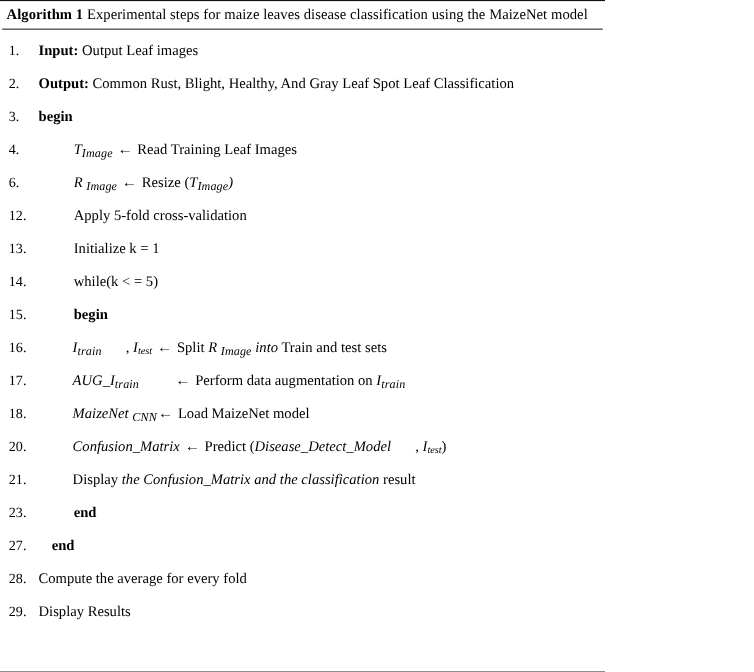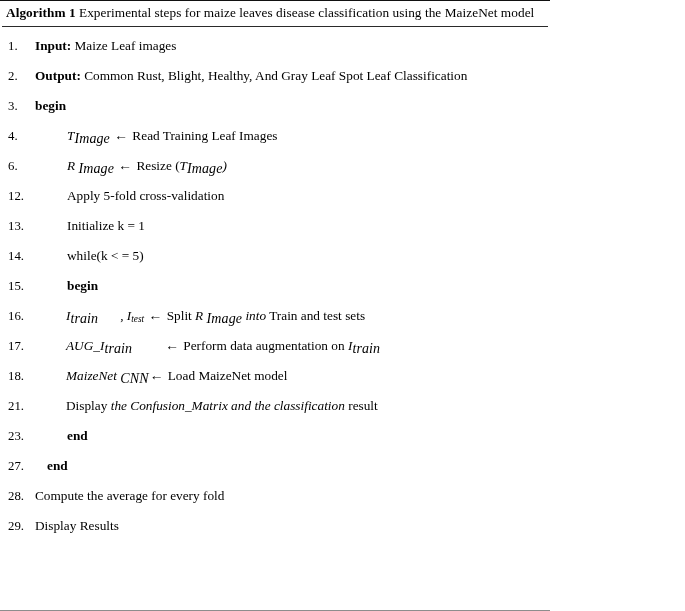--- a/index.html
+++ b/index.html
@@ -69,21 +69,21 @@
   .ind-2  { padding-left: 17px; }
   .ind-3  { padding-left: 37px; }
   .ind-4  { padding-left: 36px; }
 
   .b  { font-weight: bold; }
   .i  { font-style: italic; }
 
   .var { font-style: italic; }
   .sub {
     font-style: italic;
-    font-size: 14px;
+    font-size: 11px;
     vertical-align: -0.22em;
     letter-spacing: 0.1px;
   }
   .sub-up {
     font-style: italic;
     font-size: 9.3px;
     vertical-align: -0.18em;
     margin-top: 13px;
   }
   .arrow {
@@ -103,21 +103,21 @@
     <span class="cap-label">Algorithm 1</span>
     <span>Experimental steps for maize leaves disease classification using the MaizeNet model</span>
   </div>
 
   <div class="caption-rule"></div>
 
   <div class="steps">
 
     <div class="step">
       <span class="step-num">1.</span>
-      <span class="step-body ind-1"><span class="b">Input:</span> <span>Maize Leaf images</span></span>
+      <span class="step-body ind-1"><span class="b">Input:</span> <span>Output Leaf images</span></span>
     </div>
 
     <div class="step">
       <span class="step-num">2.</span>
       <span class="step-body ind-1"><span class="b">Output:</span> <span>Common Rust, Blight, Healthy, And Gray Leaf Spot Leaf Classification</span></span>
     </div>
 
     <div class="step">
       <span class="step-num">3.</span>
       <span class="step-body ind-1"><span class="b">begin</span></span>
@@ -162,20 +162,24 @@
       <span class="step-num">17.</span>
       <span class="step-body ind-4"><span class="var">AUG_I</span><span class="sub">train</span><span class="gap-l"></span><span class="arrow">←</span> <span>Perform data augmentation on</span> <span class="var">I</span><span class="sub">train</span></span>
     </div>
 
     <div class="step">
       <span class="step-num">18.</span>
       <span class="step-body ind-4"><span class="var">MaizeNet</span> <span class="sub">CNN</span><span class="arrow">←</span> <span>Load MaizeNet model</span></span>
     </div>
 
 
+    <div class="step">
+      <span class="step-num">20.</span>
+      <span class="step-body ind-4"><span class="var">Confusion_Matrix</span> <span class="arrow">←</span> <span>Predict (</span><span class="var">Disease_Detect_Model</span><span class="gap-m"></span><span>,</span> <span class="var">I</span><span class="sub-up">test</span><span>)</span></span>
+    </div>
 
     <div class="step">
       <span class="step-num">21.</span>
       <span class="step-body ind-4"><span>Display</span> <span class="i">the Confusion_Matrix and the classification</span> <span>result</span></span>
     </div>
 
     <div class="step">
       <span class="step-num">23.</span>
       <span class="step-body ind-3"><span class="b">end</span></span>
     </div>

